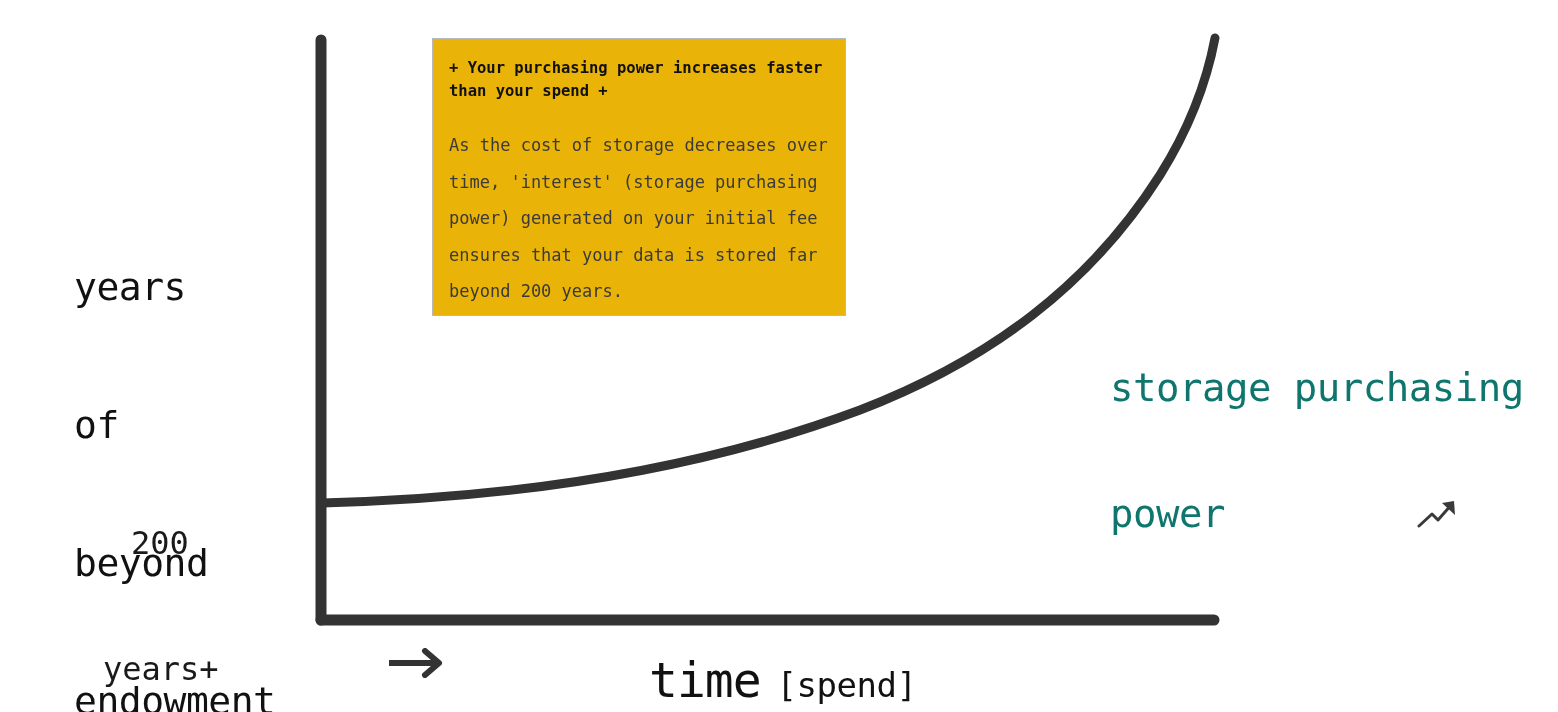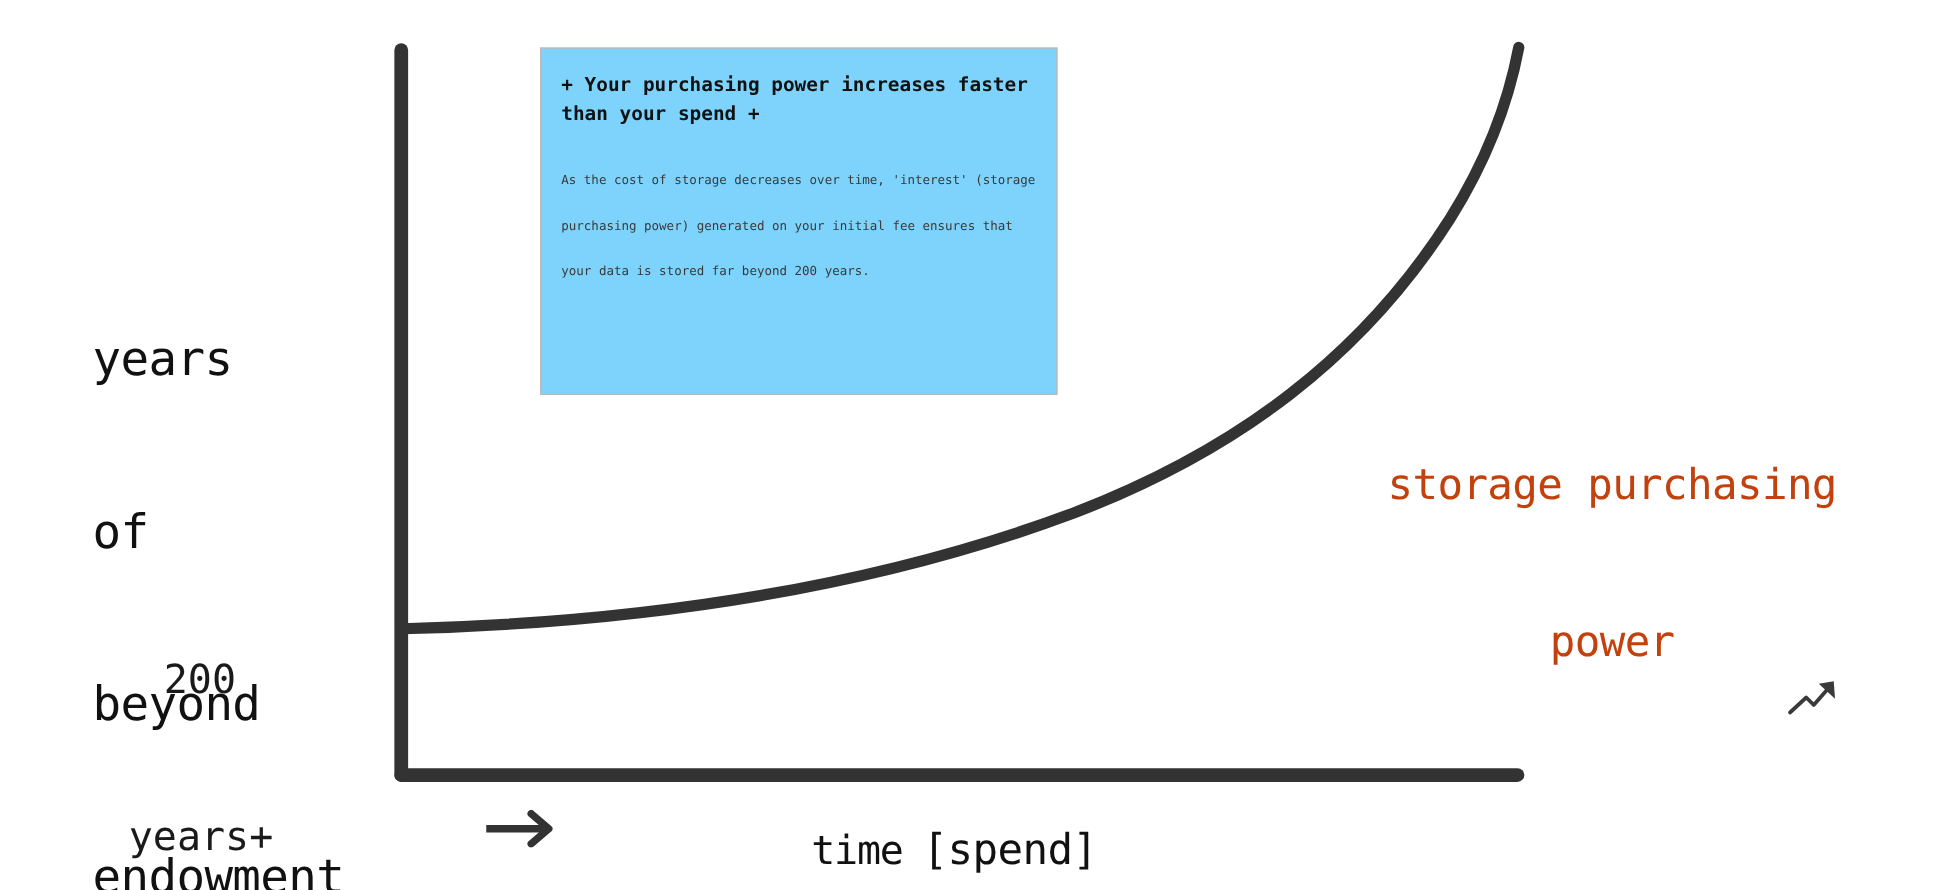--- a/index.html
+++ b/index.html
@@ -66,78 +66,77 @@
     position: absolute;
     left: 649px;
     top: 655px;
     color: #111111;
     white-space: pre;
     display: flex;
     align-items: baseline;
     gap: 16px;
   }
   #x-axis-label .xmain {
-    font-size: 32px;
+    font-size: 48px;
     line-height: 50px;
     letter-spacing: -1px;
   }
   #x-axis-label .xunit {
     font-size: 34px;
     line-height: 50px;
     letter-spacing: -0.5px;
   }
 
   
   #series-label {
     position: absolute;
     left: 1110px;
     top: 283px;
-    font-size: 34px;
+    font-size: 39px;
     line-height: 42px;
     letter-spacing: -0.5px;
-    color: #c2410c;
+    color: #0f766e;
     white-space: pre;
   }
   #series-label .sline { display: block; }
   #series-label .row2 {
     display: flex;
     align-items: center;
     gap: 6px;
-    flex-direction: column;
   }
   #trend-up-icon {
     display: inline-block;
     width: 44px;
     height: 34px;
     line-height: 0;
   }
 
   
   #callout-box {
     position: absolute;
     left: 432px;
     top: 38px;
     width: 414px;
     height: 278px;
     box-sizing: border-box;
-    background: #7dd3fc;
+    background: #eab308;
     border: 1px solid #b9b9b9;
     padding: 18px 16px 0 16px;
   }
   #callout-heading {
     font-size: 15.5px;
     font-weight: bold;
     line-height: 23px;
     color: #111111;
     letter-spacing: 0px;
     white-space: pre-wrap;
     margin: 0 0 24px 0;
   }
   #callout-body {
-    font-size: 10px;
+    font-size: 17px;
     line-height: 36.5px;
     color: #3a3a3a;
     letter-spacing: 0px;
     white-space: pre-wrap;
     margin: 0;
   }
 </style>
 </head>
 <body>
 

